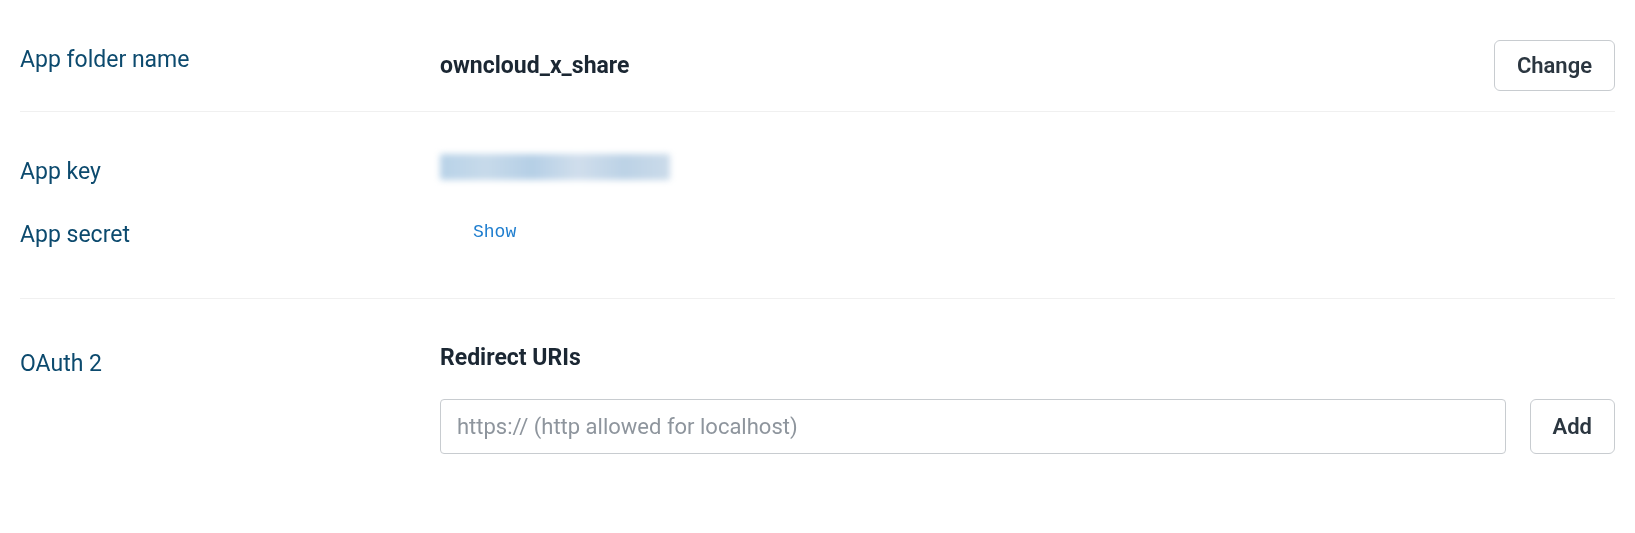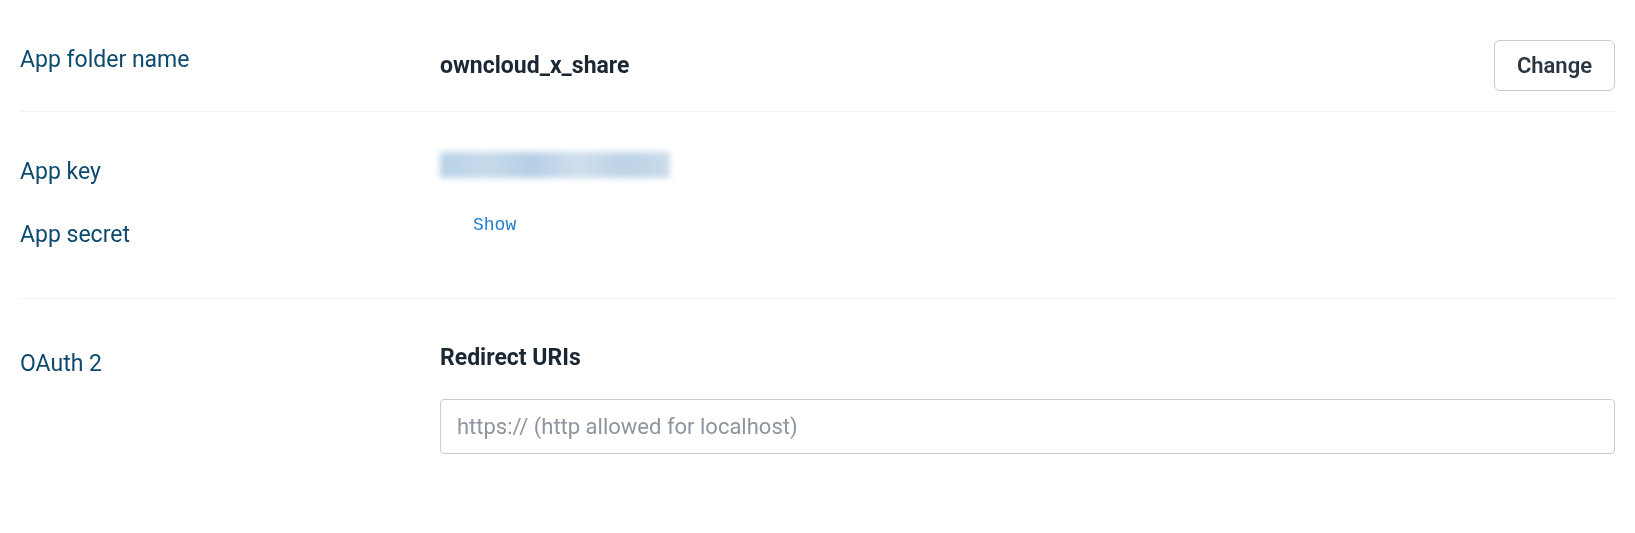--- a/index.html
+++ b/index.html
@@ -50,21 +50,21 @@
       padding: 12px 22px;
       cursor: pointer;
       font-family: inherit;
     }
     .keys-section {
       padding: 40px 0 50px 0;
       border-bottom: 1px solid #f0f0f0;
     }
     .key-row {
       display: flex;
-      align-items: flex-start;
+      align-items: center;
       margin-bottom: 30px;
     }
     .key-row:last-child {
       margin-bottom: 0;
       gap: 33px;
     }
     .blurred {
       display: inline-block;
       background: linear-gradient(90deg, #b8d2e8 0%, #c7daea 20%, #b5cfe6 40%, #d0deec 60%, #bcd2e6 80%, #cbdbea 100%);
       filter: blur(3px);
@@ -139,16 +139,17 @@
   </div>
 </div>
 
 <div class="oauth-section">
   <div class="oauth-row">
     <div class="label-col">OAuth 2</div>
     <div class="oauth-content">
       <div class="section-heading">Redirect URIs</div>
       <div class="uri-input-row">
         <input type="text" class="uri-input" placeholder="https:// (http allowed for localhost)" style="">
+        <button class="btn">Add</button>
       </div>
     </div>
   </div>
 </div>
 
 </body></html>

